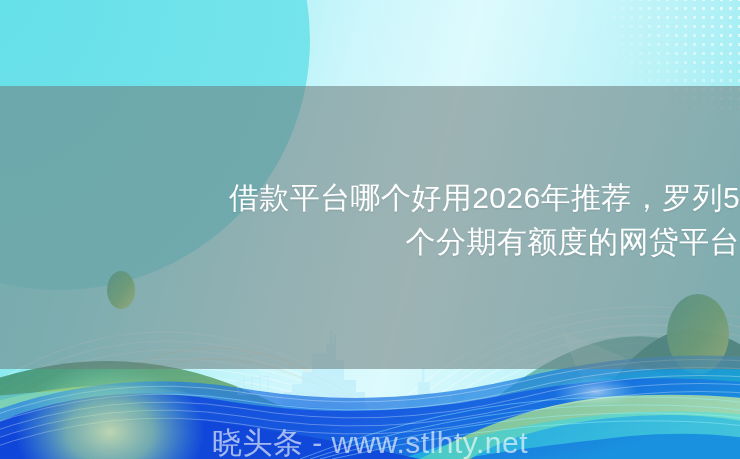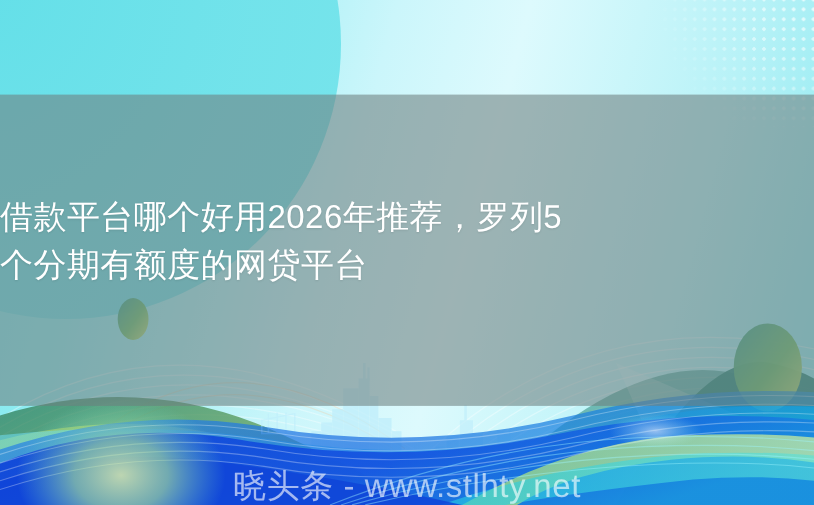--- a/index.html
+++ b/index.html
@@ -71,21 +71,21 @@
     width: 740px; height: 283px;
     background: #6f7f80;
     opacity: .58;
   }
 
   
   .headline {
     position: absolute;
     left: 0; top: 176px;
     width: 740px;
-    text-align: left;
+    text-align: right;
     color: #ffffff;
     font-size: 30px;
     line-height: 44px;
     letter-spacing: .4px;
     font-weight: 400;
     text-shadow: 0 1px 2px rgba(0,0,0,.10);
     white-space: pre-line;
   }
 
   

